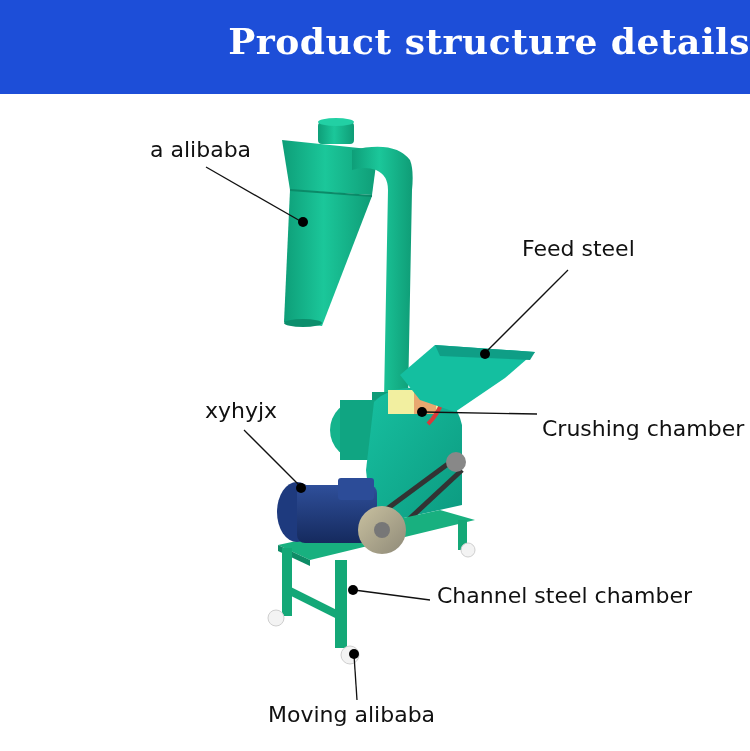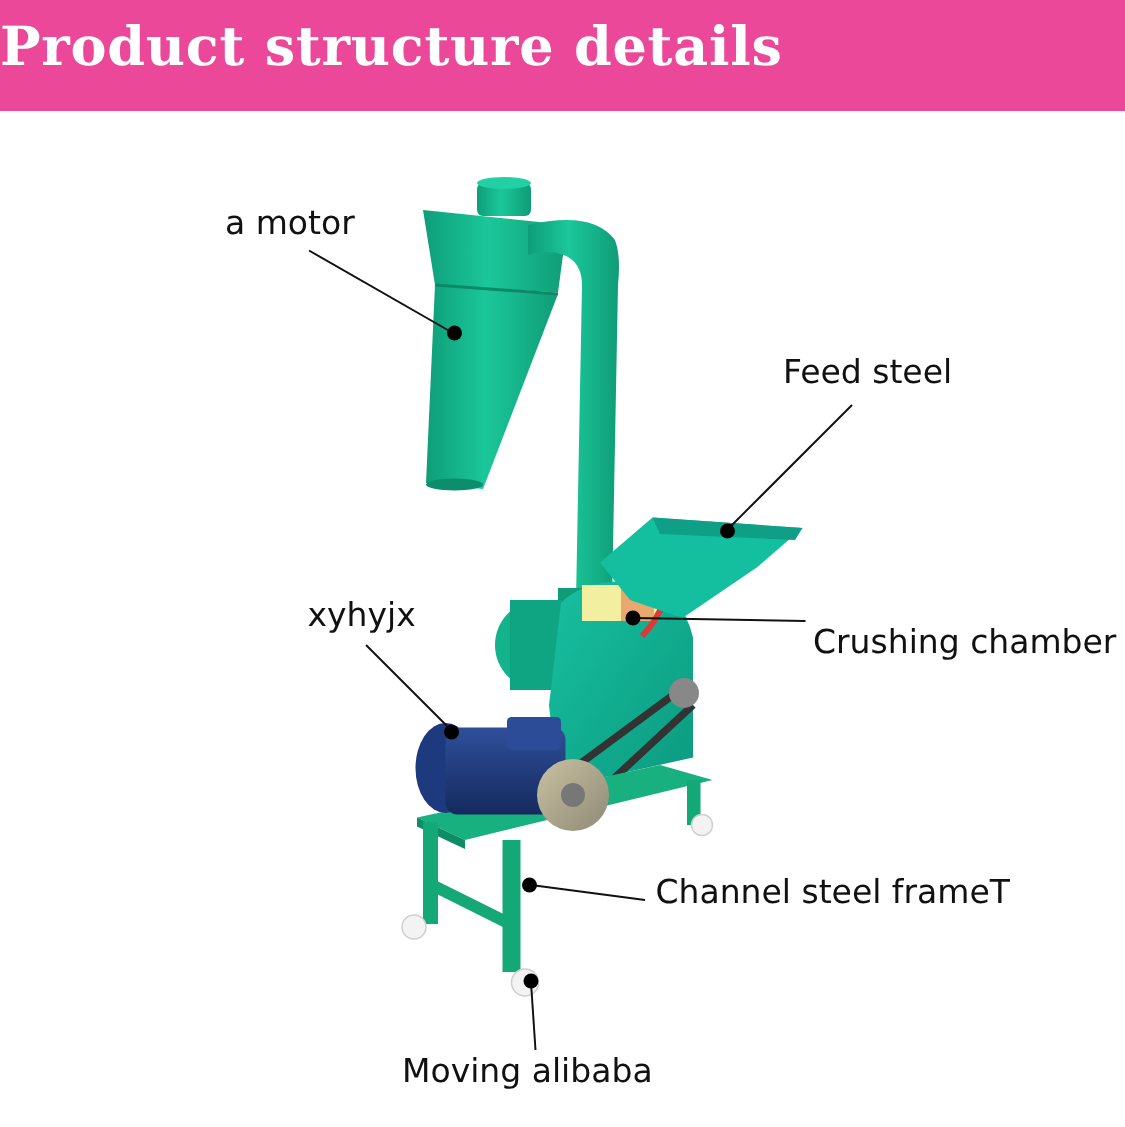--- a/index.html
+++ b/index.html
@@ -1,20 +1,20 @@
 <!DOCTYPE html>
 <html><head>
   <meta charset="utf-8">
   <style>
     html, body { margin: 0; padding: 0; background: #ffffff; }
     body { width: 750px; height: 751px; position: relative; overflow: hidden; font-family: "Liberation Sans", sans-serif; }
     .banner {
-      position: absolute; left: 0; top: 0; width: 750px; height: 74px;
-      background: #ec4899;
-      display: flex; align-items: center; justify-content: flex-start;
+      position: absolute; left: 0; top: 0; width: 750px; height: 94px;
+      background: #1d4ed8;
+      display: flex; align-items: center; justify-content: flex-end;
     }
     .banner-title {
       color: #ffffff; font-family: "DejaVu Serif", "Liberation Serif", serif;
       font-weight: bold; font-size: 36px; letter-spacing: 0.5px; margin-top: -12px;
     }
     .stage { position: absolute; left: 0; top: 0; width: 750px; height: 751px; }
     .label {
       position: absolute; color: #111111; font-family: "DejaVu Sans", "Liberation Sans", sans-serif;
       font-size: 22px; line-height: 1; white-space: nowrap;
     }
@@ -119,19 +119,19 @@
       <circle cx="422" cy="412" r="5" stroke="none"></circle>
       <line x1="244" y1="430" x2="301" y2="487"></line>
       <circle cx="301" cy="488" r="5" stroke="none"></circle>
       <line x1="430" y1="600" x2="354" y2="590"></line>
       <circle cx="353" cy="590" r="5" stroke="none"></circle>
       <line x1="357" y1="700" x2="354" y2="655"></line>
       <circle cx="354" cy="654" r="5" stroke="none"></circle>
     </g>
   </svg>
 
-  <span class="label" style="left:150px;top:139px;">a motor</span>
+  <span class="label" style="left:150px;top:139px;">a alibaba</span>
   <span class="label" style="left:522px;top:238px;">Feed steel</span>
   <span class="label" style="left:542px;top:418px;">Crushing chamber</span>
   <span class="label" style="left:205px;top:400px;">xyhyjx</span>
-  <span class="label" style="left:437px;top:585px;">Channel steel frameT</span>
+  <span class="label" style="left:437px;top:585px;">Channel steel chamber</span>
   <span class="label" style="left:268px;top:704px;">Moving alibaba</span>
 </div>
 
 </body></html>

